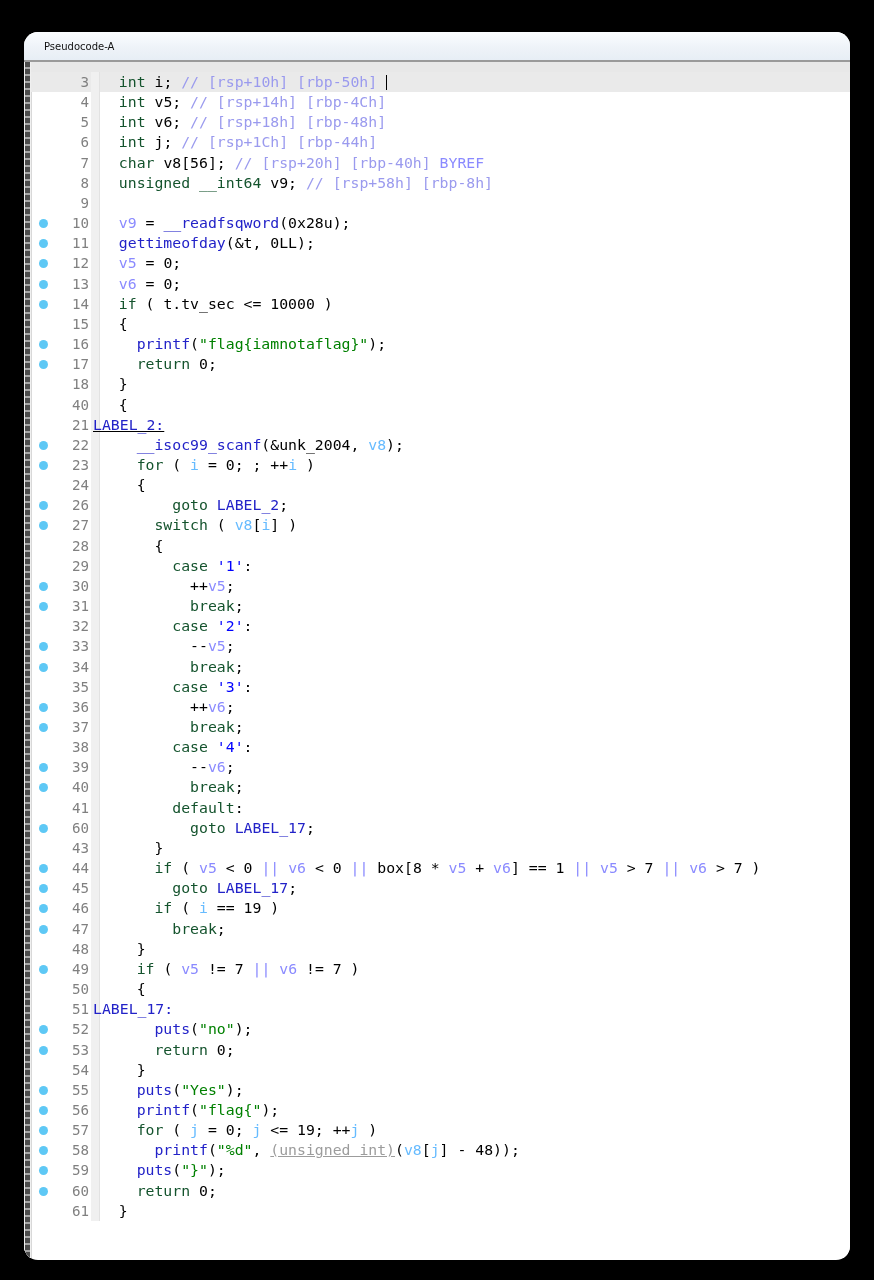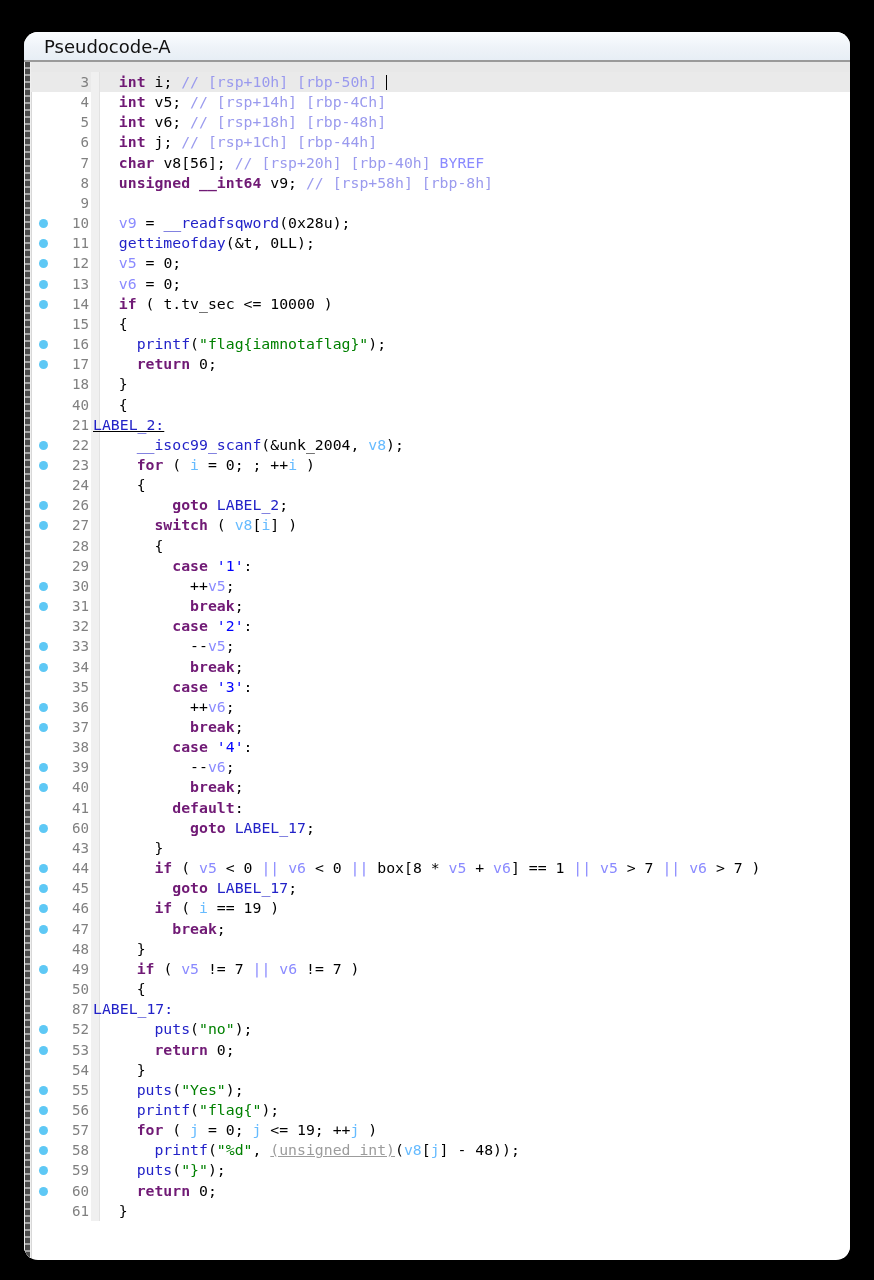--- a/index.html
+++ b/index.html
@@ -35,21 +35,21 @@
     box-sizing: border-box;
   }
   .tab {
     position: absolute;
     left: 10px;
     top: 0;
     height: 30px;
     line-height: 30px;
     padding: 0 14px 15px 10px;
     font-family: "DejaVu Sans", sans-serif;
-    font-size: 18px;
+    font-size: 10px;
     color: #111111;
     white-space: nowrap;
   }
 
   
   #editor {
     position: relative;
     height: 1196px;
     background: #ffffff;
     overflow: hidden;
@@ -146,21 +146,21 @@
   }
 
   .src {
     position: absolute;
     left: 70px;
     top: 0;
     right: 0;
   }
 
   
-  .kw   { color: #701a75; font-weight: bold; }   
+  .kw   { color: #14532d; }   
   .fn   { color: #2222c8; }   
   .var  { color: #8a8aff; }   
   .vari { color: #66bbff; }
   .str  { color: #008000; }   
   .chr  { color: #0000ff; }   
   .cmt  { color: #9a9aee; }   
   .gry  { color: #9c9c9c; text-decoration: underline; }   
   .lbl  { color: #2222c8; }   
   .pun  { color: #000000; }
 
@@ -228,21 +228,21 @@
         <div class="code-line"><div class="bp-col"></div><div class="ln">41</div><div class="gutter-band"></div><div class="src"><span class="pun">        </span><span class="kw">default</span><span class="pun">:</span></div></div>
         <div class="code-line"><div class="bp-col"><div class="bp-dot"></div></div><div class="ln">60</div><div class="gutter-band"></div><div class="src"><span class="pun">          </span><span class="kw">goto</span><span class="pun"> </span><span class="lbl">LABEL_17</span><span class="pun">;</span></div></div>
         <div class="code-line"><div class="bp-col"></div><div class="ln">43</div><div class="gutter-band"></div><div class="src"><span class="pun">      }</span></div></div>
         <div class="code-line"><div class="bp-col"><div class="bp-dot"></div></div><div class="ln">44</div><div class="gutter-band"></div><div class="src"><span class="pun">      </span><span class="kw">if</span><span class="pun"> ( </span><span class="var">v5</span><span class="pun"> &lt; 0 </span><span class="var">||</span><span class="pun"> </span><span class="var">v6</span><span class="pun"> &lt; 0 </span><span class="var">||</span><span class="pun"> box[8 * </span><span class="var">v5</span><span class="pun"> + </span><span class="var">v6</span><span class="pun">] == 1 </span><span class="var">||</span><span class="pun"> </span><span class="var">v5</span><span class="pun"> &gt; 7 </span><span class="var">||</span><span class="pun"> </span><span class="var">v6</span><span class="pun"> &gt; 7 )</span></div></div>
         <div class="code-line"><div class="bp-col"><div class="bp-dot"></div></div><div class="ln">45</div><div class="gutter-band"></div><div class="src"><span class="pun">        </span><span class="kw">goto</span><span class="pun"> </span><span class="lbl">LABEL_17</span><span class="pun">;</span></div></div>
         <div class="code-line"><div class="bp-col"><div class="bp-dot"></div></div><div class="ln">46</div><div class="gutter-band"></div><div class="src"><span class="pun">      </span><span class="kw">if</span><span class="pun"> ( </span><span class="vari">i</span><span class="pun"> == 19 )</span></div></div>
         <div class="code-line"><div class="bp-col"><div class="bp-dot"></div></div><div class="ln">47</div><div class="gutter-band"></div><div class="src"><span class="pun">        </span><span class="kw">break</span><span class="pun">;</span></div></div>
         <div class="code-line"><div class="bp-col"></div><div class="ln">48</div><div class="gutter-band"></div><div class="src"><span class="pun">    }</span></div></div>
         <div class="code-line"><div class="bp-col"><div class="bp-dot"></div></div><div class="ln">49</div><div class="gutter-band"></div><div class="src"><span class="pun">    </span><span class="kw">if</span><span class="pun"> ( </span><span class="var">v5</span><span class="pun"> != 7 </span><span class="var">||</span><span class="pun"> </span><span class="var">v6</span><span class="pun"> != 7 )</span></div></div>
         <div class="code-line"><div class="bp-col"></div><div class="ln">50</div><div class="gutter-band"></div><div class="src"><span class="pun">    {</span></div></div>
-        <div class="code-line"><div class="bp-col"></div><div class="ln">87</div><div class="gutter-band"></div><div class="src" style="left: 62px;"><span class="lbl">LABEL_17:</span></div></div>
+        <div class="code-line"><div class="bp-col"></div><div class="ln">51</div><div class="gutter-band"></div><div class="src" style="left: 62px;"><span class="lbl">LABEL_17:</span></div></div>
         <div class="code-line"><div class="bp-col"><div class="bp-dot"></div></div><div class="ln">52</div><div class="gutter-band"></div><div class="src"><span class="pun">      </span><span class="fn">puts</span><span class="pun">(</span><span class="str">"no"</span><span class="pun">);</span></div></div>
         <div class="code-line"><div class="bp-col"><div class="bp-dot"></div></div><div class="ln">53</div><div class="gutter-band"></div><div class="src"><span class="pun">      </span><span class="kw">return</span><span class="pun"> 0;</span></div></div>
         <div class="code-line"><div class="bp-col"></div><div class="ln">54</div><div class="gutter-band"></div><div class="src"><span class="pun">    }</span></div></div>
         <div class="code-line"><div class="bp-col"><div class="bp-dot"></div></div><div class="ln">55</div><div class="gutter-band"></div><div class="src"><span class="pun">    </span><span class="fn">puts</span><span class="pun">(</span><span class="str">"Yes"</span><span class="pun">);</span></div></div>
         <div class="code-line"><div class="bp-col"><div class="bp-dot"></div></div><div class="ln">56</div><div class="gutter-band"></div><div class="src"><span class="pun">    </span><span class="fn">printf</span><span class="pun">(</span><span class="str">"flag{"</span><span class="pun">);</span></div></div>
         <div class="code-line"><div class="bp-col"><div class="bp-dot"></div></div><div class="ln">57</div><div class="gutter-band"></div><div class="src"><span class="pun">    </span><span class="kw">for</span><span class="pun"> ( </span><span class="vari">j</span><span class="pun"> = 0; </span><span class="vari">j</span><span class="pun"> &lt;= 19; ++</span><span class="vari">j</span><span class="pun"> )</span></div></div>
         <div class="code-line"><div class="bp-col"><div class="bp-dot"></div></div><div class="ln">58</div><div class="gutter-band"></div><div class="src"><span class="pun">      </span><span class="fn">printf</span><span class="pun">(</span><span class="str">"%d"</span><span class="pun">, </span><span class="gry">(unsigned int)</span><span class="pun">(</span><span class="vari">v8</span><span class="pun">[</span><span class="vari">j</span><span class="pun">] - 48));</span></div></div>
         <div class="code-line"><div class="bp-col"><div class="bp-dot"></div></div><div class="ln">59</div><div class="gutter-band"></div><div class="src"><span class="pun">    </span><span class="fn">puts</span><span class="pun">(</span><span class="str">"}"</span><span class="pun">);</span></div></div>
         <div class="code-line"><div class="bp-col"><div class="bp-dot"></div></div><div class="ln">60</div><div class="gutter-band"></div><div class="src"><span class="pun">    </span><span class="kw">return</span><span class="pun"> 0;</span></div></div>
         <div class="code-line"><div class="bp-col"></div><div class="ln">61</div><div class="gutter-band"></div><div class="src"><span class="pun">  }</span></div></div>

